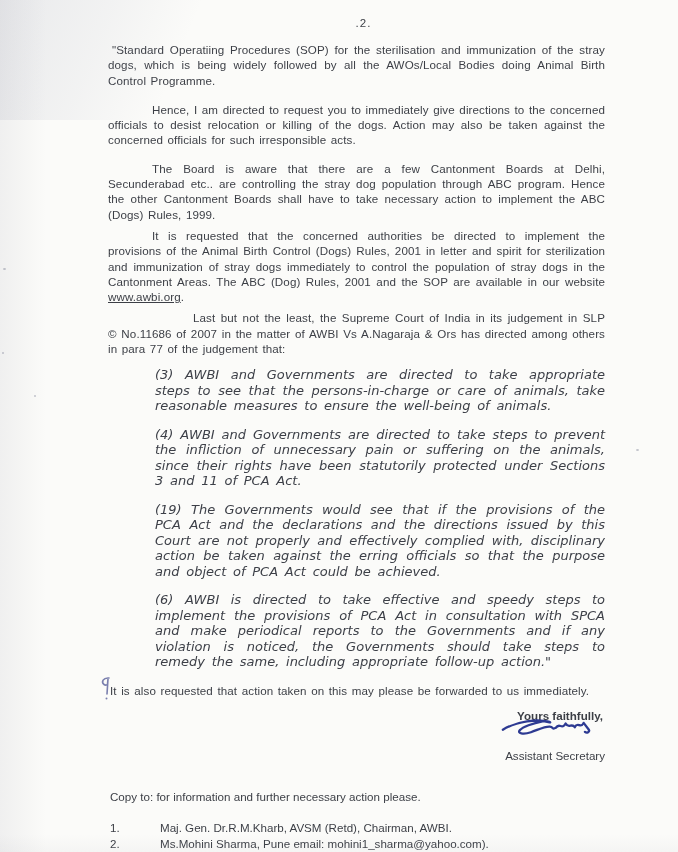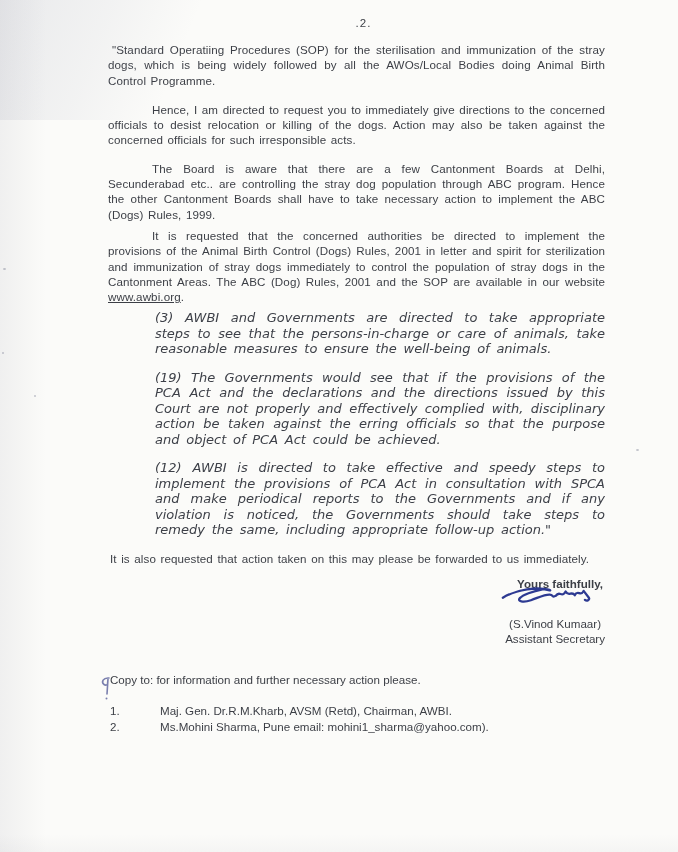--- a/index.html
+++ b/index.html
@@ -106,35 +106,36 @@
     <div class="pagenum">.2.</div>
 
     <p class="para first">"Standard Operatiing Procedures (SOP) for the sterilisation and immunization of the stray dogs, which is being widely followed by all the AWOs/Local Bodies doing Animal Birth Control Programme.</p>
 
     <p class="para indent">Hence, I am directed to request you to immediately give directions to the concerned officials to desist relocation or killing of the dogs. Action may also be taken against the concerned officials for such irresponsible acts.</p>
 
     <p class="para indent tight">The Board is aware that there are a few Cantonment Boards at Delhi, Secunderabad etc.. are controlling the stray dog population through ABC program. Hence the other Cantonment Boards shall have to take necessary action to implement the ABC (Dogs) Rules, 1999.</p>
 
     <p class="para indent" style="margin-bottom:6px;"><span>It is requested that the concerned authorities be directed to implement the provisions of the Animal Birth Control (Dogs) Rules, 2001 in letter and spirit for sterilization and immunization of stray dogs immediately to control the population of stray dogs in the Cantonment Areas. The ABC (Dog) Rules, 2001 and the SOP are available in our website </span><span class="underline">www.awbi.org</span><span>.</span></p>
 
+    <p class="para indent-lg before-quotes">Last but not the least, the Supreme Court of India in its judgement in SLP © No.11686 of 2007 in the matter of AWBI Vs A.Nagaraja &amp; Ors has directed among others in para 77 of the judgement that:</p>
 
     <p class="quote">(3) AWBI and Governments are directed to take appropriate steps to see that the persons-in-charge or care of animals, take reasonable measures to ensure the well-being of animals.</p>
+    <p class="quote">(4) AWBI and Governments are directed to take steps to prevent the infliction of unnecessary pain or suffering on the animals, since their rights have been statutorily protected under Sections 3 and 11 of PCA Act.</p>
     <p class="quote">(19) The Governments would see that if the provisions of the PCA Act and the declarations and the directions issued by this Court are not properly and effectively complied with, disciplinary action be taken against the erring officials so that the purpose and object of PCA Act could be achieved.</p>
-    <p class="quote">(12) AWBI is directed to take effective and speedy steps to implement the provisions of PCA Act in consultation with SPCA and make periodical reports to the Governments and if any violation is noticed, the Governments should take steps to remedy the same, including appropriate follow-up action."</p>
+    <p class="quote">(6) AWBI is directed to take effective and speedy steps to implement the provisions of PCA Act in consultation with SPCA and make periodical reports to the Governments and if any violation is noticed, the Governments should take steps to remedy the same, including appropriate follow-up action."</p>
 
     <p class="para closing">It is also requested that action taken on this may please be forwarded to us immediately.</p>
 
     <div class="sig-block">
       <div class="valediction">Yours faithfully,</div>
       <div class="sig-scrawl">
         <svg width="96" height="30" viewBox="0 0 96 30">
           <path d="M4,14 C18,6 40,4 50,8 C54,9.5 50,6 44,7 C34,8.5 24,12 21,15 C18,18 24,20 32,17.5 C40,15 46,12 51,12.5 C55,13 53,16 57,14 C61,8 63,17 67,10 C70,16 73,9 76,14 C79,8 82,16 85,10 L90,17 C91,19 88,21 86,19" fill="none" stroke="#2d3a92" stroke-width="2.3" stroke-linecap="round" stroke-linejoin="round"></path>
         </svg>
       </div>
-      <div class="sig-name">(S.Vinod Kumaar)</div>
       <div class="sig-title">Assistant Secretary</div>
     </div>
 
     <div class="copy-label">Copy to: for information and further necessary action please.</div>
 
     <div class="copy-items">
       <div class="copy-row">
         <span class="copy-num">1.</span>
         <span>Maj. Gen. Dr.R.M.Kharb, AVSM (Retd), Chairman, AWBI.</span>
       </div>

